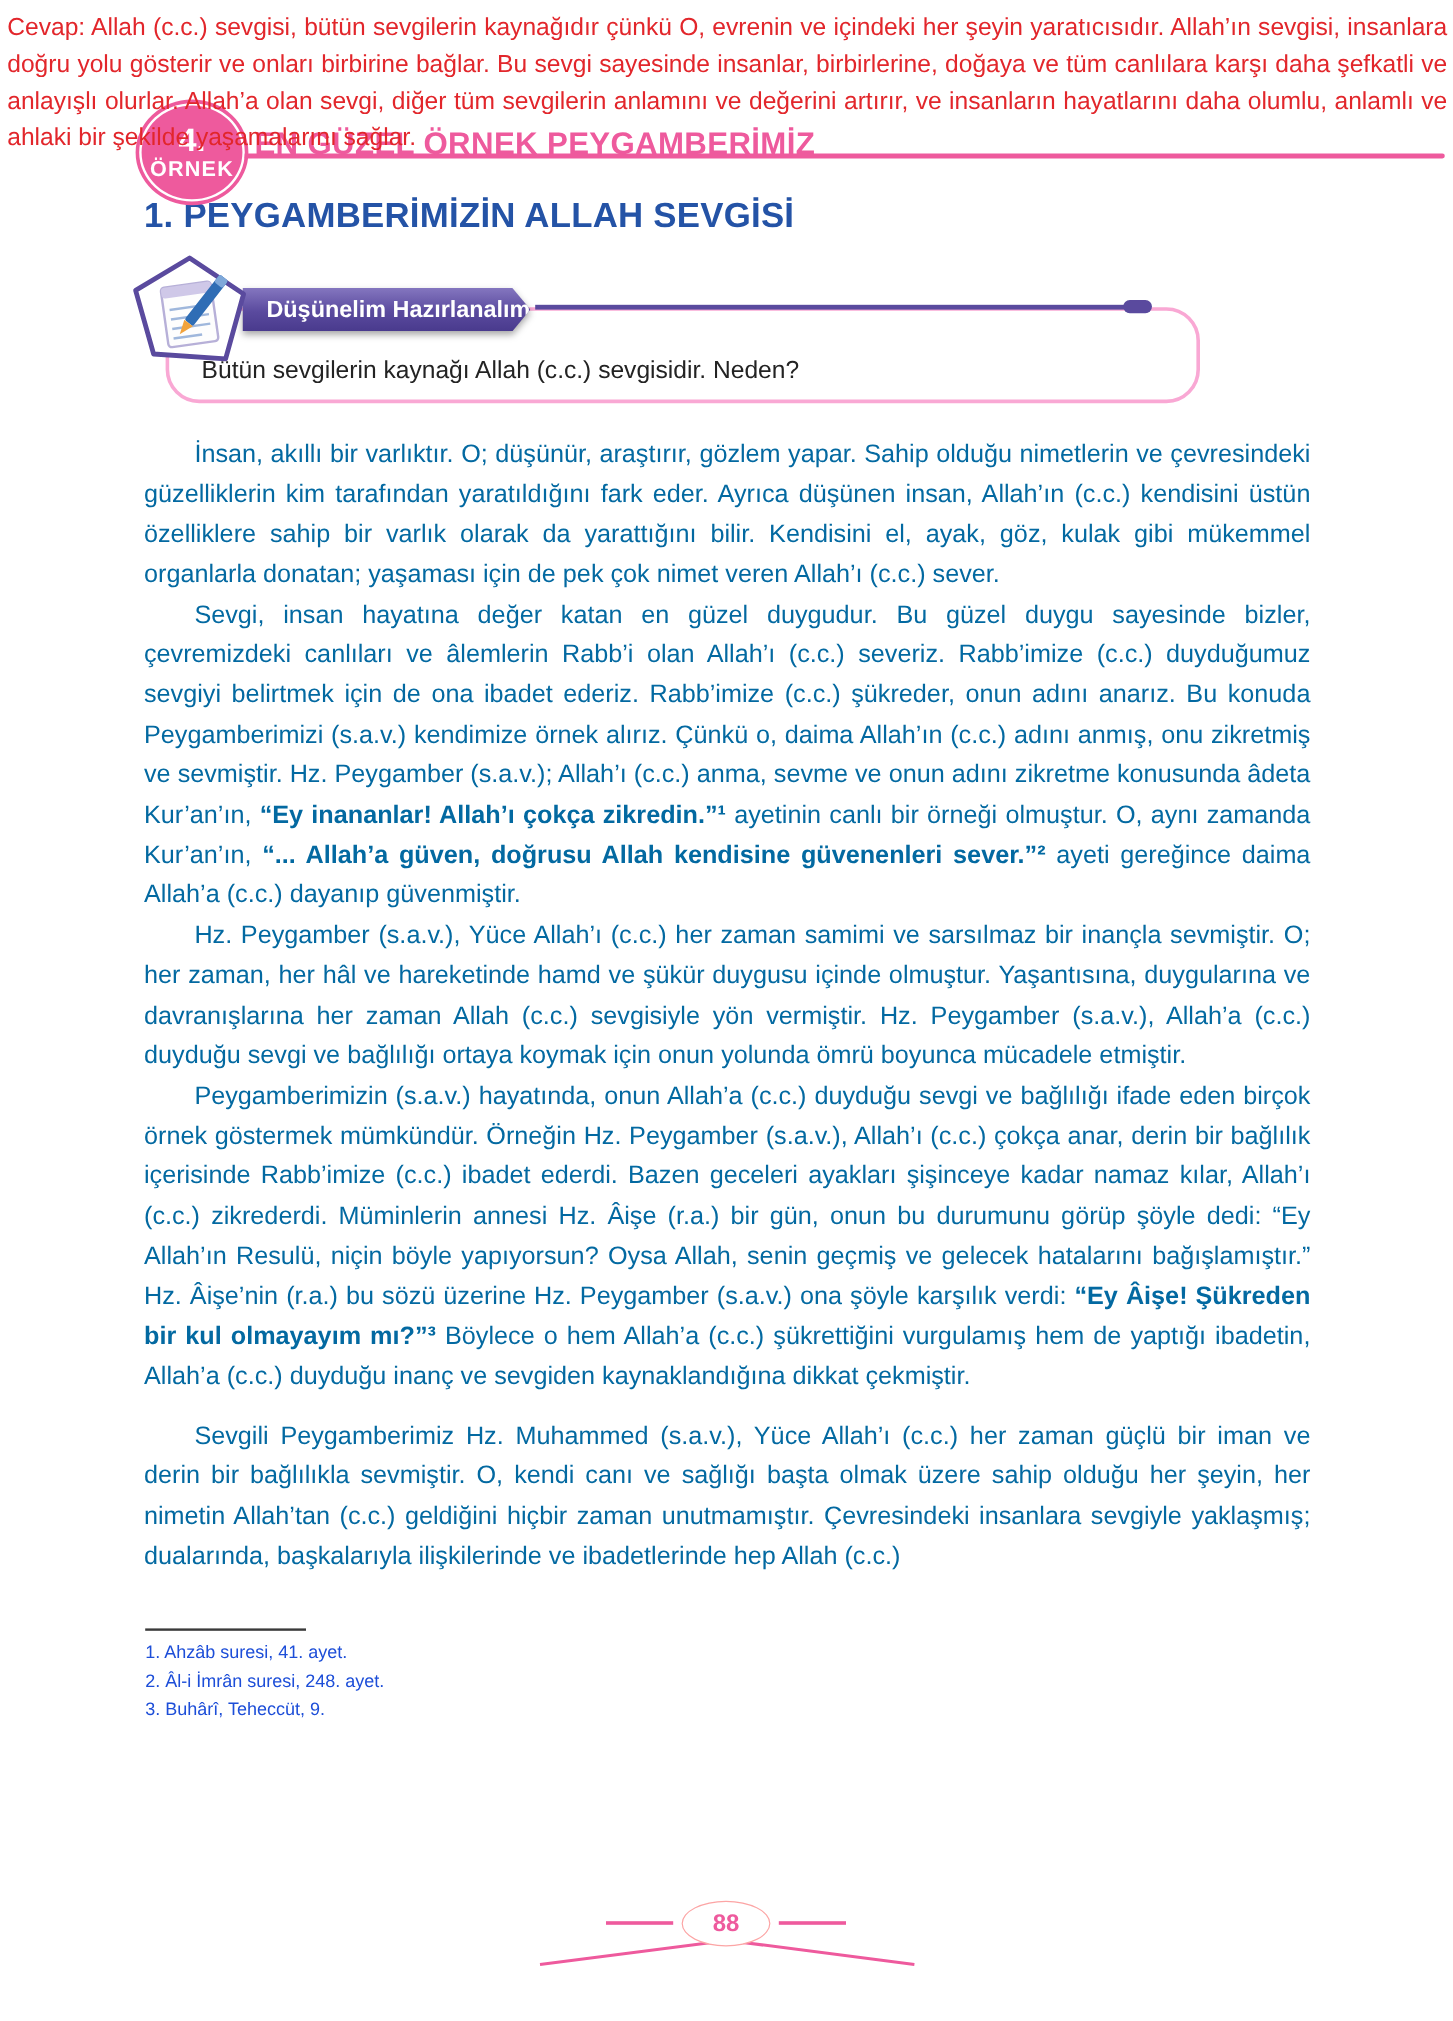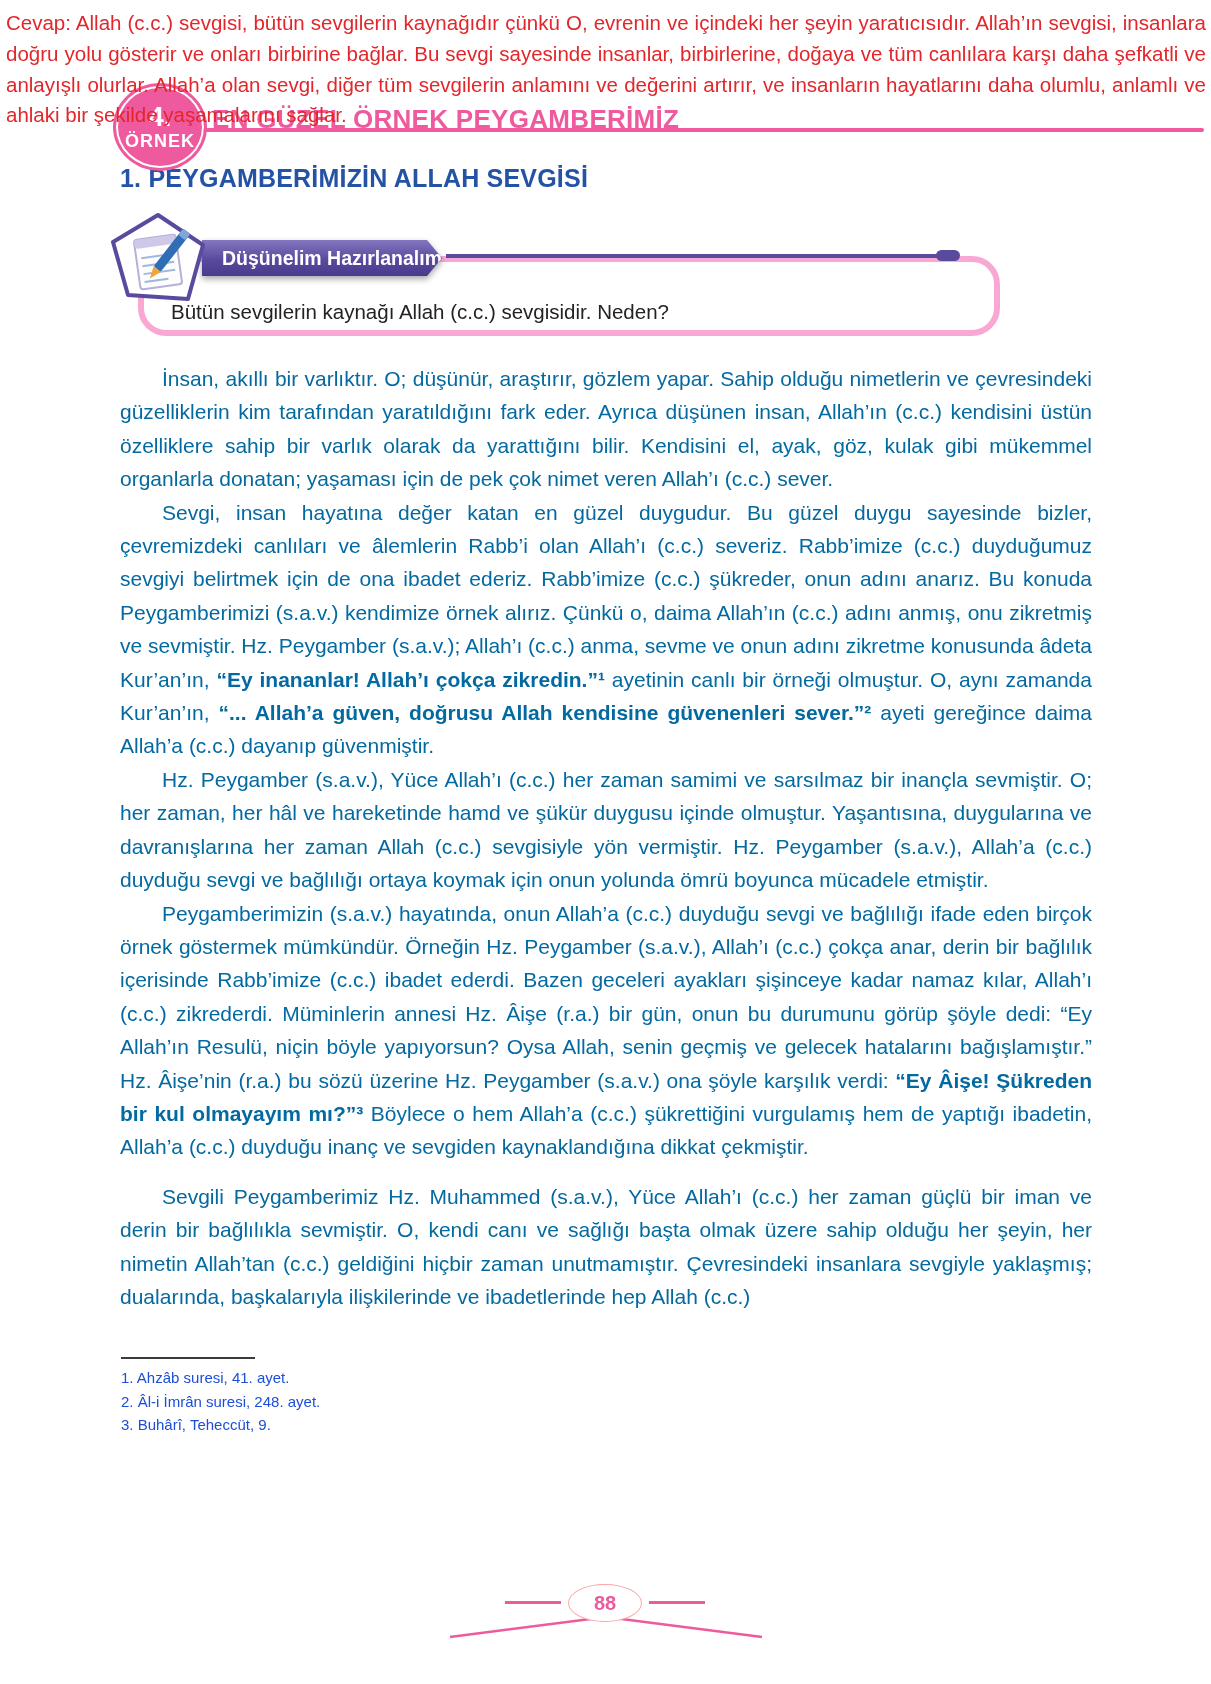--- a/index.html
+++ b/index.html
@@ -35,28 +35,28 @@
   .unit-badge-label { font-size: 18px; letter-spacing: 1px; }
   .unit-title {
     position: absolute; left: 212px; top: 104px;
     color: #ee5a9d; font-weight: bold; font-size: 26px; letter-spacing: 0.3px;
     z-index: 1; white-space: nowrap;
   }
 
   
   .section-heading {
     position: absolute; left: 120px; top: 164px;
-    color: #2453a6; font-size: 25px; font-weight: bold; letter-spacing: 0.2px;
+    color: #2453a6; font-size: 29px; font-weight: bold; letter-spacing: 0.2px;
     white-space: nowrap;
   }
 
   
   .question-box {
     position: absolute; left: 138px; top: 256px; width: 862px; height: 80px;
-    border: 6px solid #f9a8d4; border-radius: 28px; background: #ffffff; z-index: 1;
+    border: 3px solid #f9a8d4; border-radius: 28px; background: #ffffff; z-index: 1;
   }
   .question-text {
     padding: 38px 20px 0 27px; font-size: 20.5px; color: #232323; white-space: nowrap;
   }
   .activity-line {
     position: absolute; left: 446px; top: 254px; width: 492px; height: 3.5px;
     background: #5a4a9e; z-index: 2;
   }
   .activity-dot {
     position: absolute; left: 936px; top: 250px; width: 24px; height: 11px;

